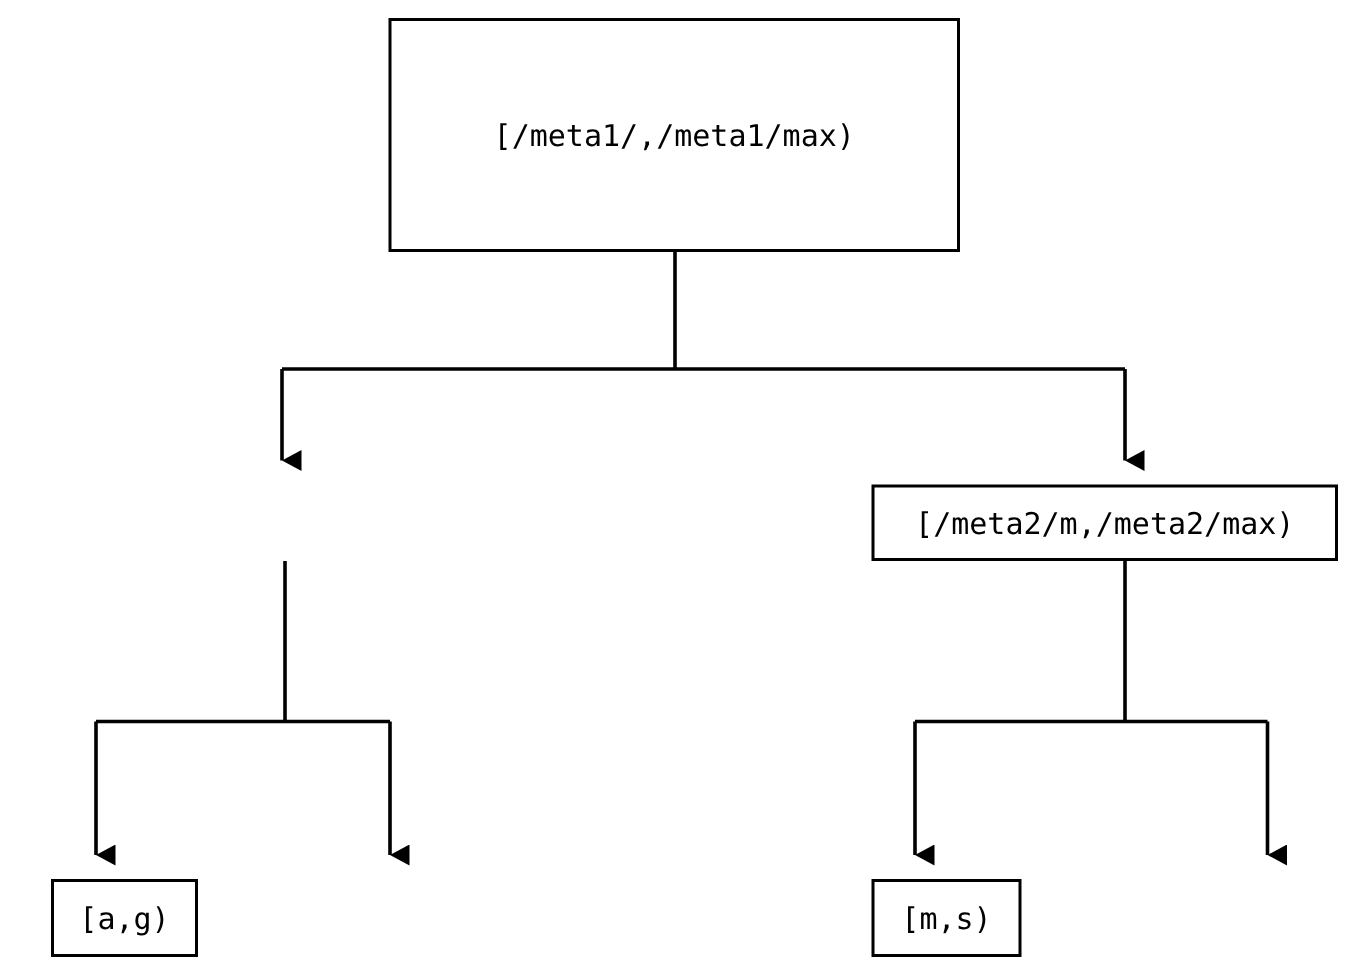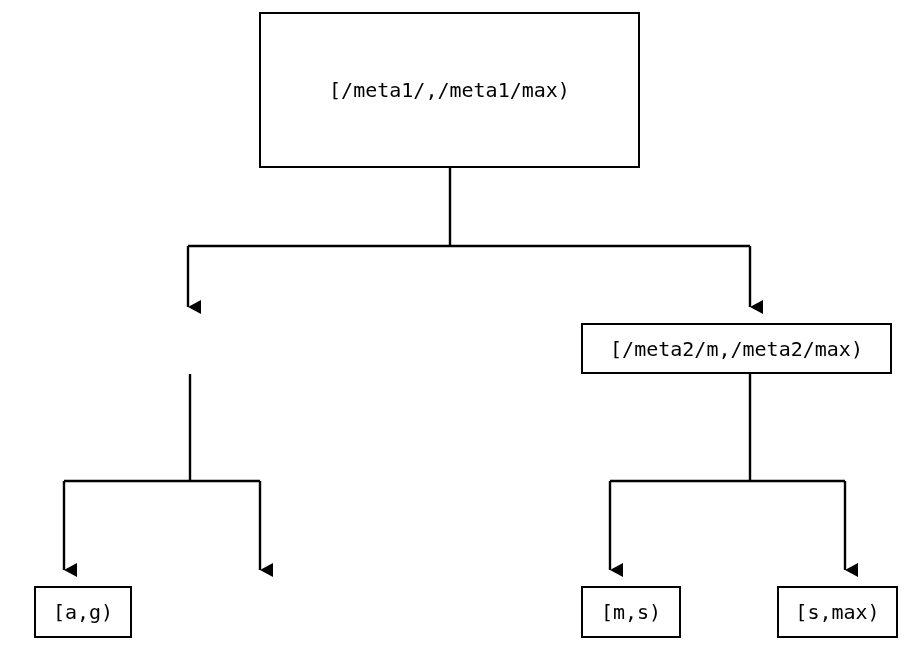--- a/index.html
+++ b/index.html
@@ -137,17 +137,14 @@
 
   <div class="node-box" id="node-leaf-0">
     <span class="node-label">[a,g)</span>
   </div>
 
 
   <div class="node-box" id="node-leaf-2">
     <span class="node-label">[m,s)</span>
   </div>
 
-  <div class="node-box" id="node-leaf-3">
-    <span class="node-label">[s,max)</span>
-  </div>
 
 </div>
 
 </body></html>

